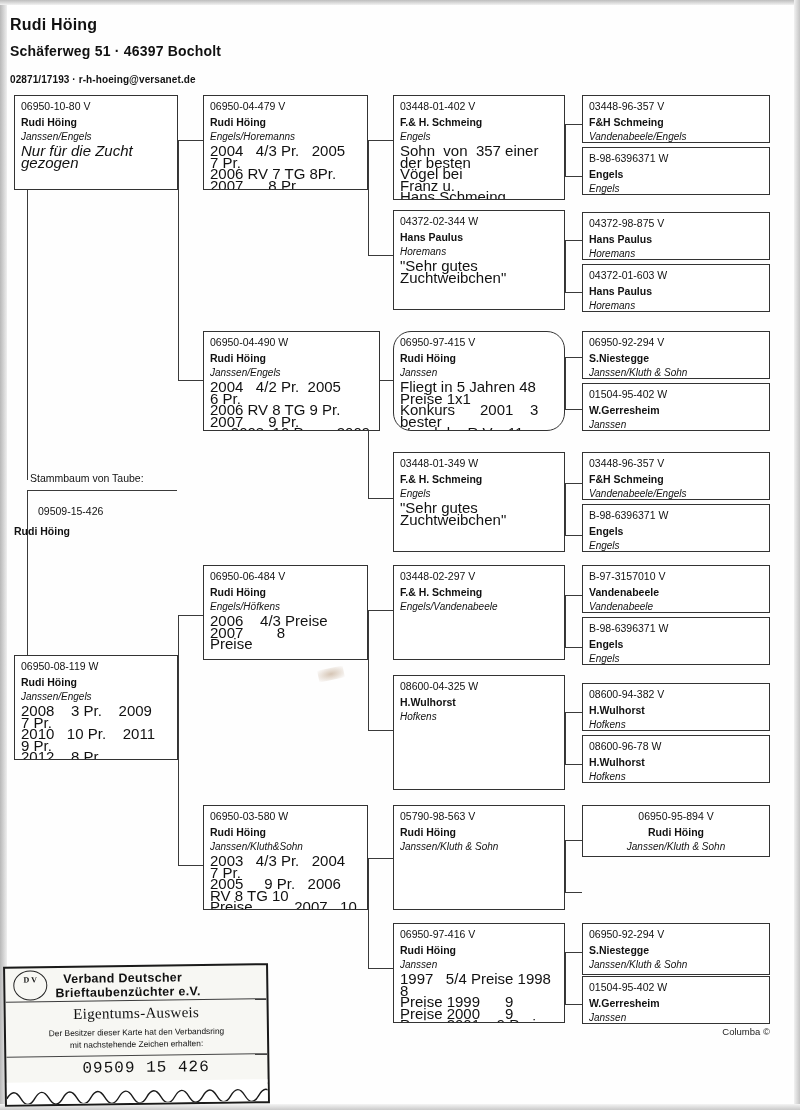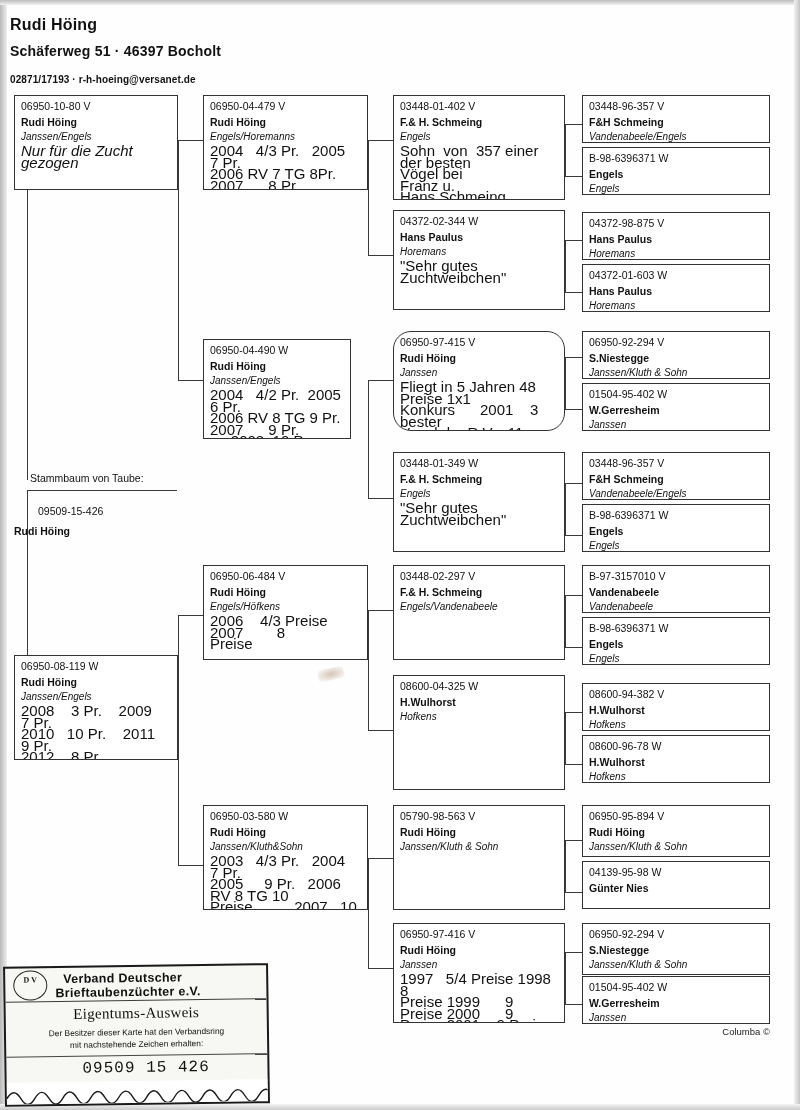--- a/index.html
+++ b/index.html
@@ -295,21 +295,21 @@
 
   <div class="box" style="left:203px; top:95px; width:165px; height:95px;">
     <div class="ring">06950-04-479 V</div>
     <div class="owner">Rudi  Höing</div>
     <div class="strain">Engels/Horemanns</div>
     <div class="notes">2004   4/3 Pr.   2005      7 Pr.
 2006 RV 7 TG 8Pr. 2007      8 Pr.
      2008  12 Pr.     2009     9 Pr.</div>
   </div>
 
-  <div class="box" style="left:203px; top:339px; width:148px; height:100px;">
+  <div class="box" style="left:203px; top:331px; width:177px; height:100px;">
     <div class="ring">06950-04-490 W</div>
     <div class="owner">Rudi  Höing</div>
     <div class="strain">Janssen/Engels</div>
     <div class="notes">2004   4/2 Pr.  2005        6 Pr.
 2006 RV 8 TG 9 Pr. 2007      9 Pr.
      2008  10 Pr.      2009   10 Pr.</div>
   </div>
 
   <div class="box" style="left:203px; top:565px; width:165px; height:95px;">
     <div class="ring">06950-06-484 V</div>
@@ -449,29 +449,24 @@
     <div class="ring">08600-94-382 V</div>
     <div class="owner">H.Wulhorst</div>
     <div class="strain">Hofkens</div>
   </div>
   <div class="box" style="left:582px; top:735px; width:188px; height:48px;">
     <div class="ring">08600-96-78 W</div>
     <div class="owner">H.Wulhorst</div>
     <div class="strain">Hofkens</div>
   </div>
 
-  <div class="box" style="left:582px; top:805px; width:188px; height:52px;">
+  <div class="box" style="left:582px; top:805px; width:188px; height:52px;text-align:center;">
     <div class="ring">06950-95-894 V</div>
     <div class="owner">Rudi Höing</div>
     <div class="strain">Janssen/Kluth &amp; Sohn</div>
-  </div>
-  <div class="box" style="left:582px; top:861px; width:188px; height:48px;">
-    <div class="ring">04139-95-98 W</div>
-    <div class="owner">Günter Nies</div>
-    <div class="strain"></div>
   </div>
 
   <div class="box" style="left:582px; top:923px; width:188px; height:52px;">
     <div class="ring">06950-92-294 V</div>
     <div class="owner">S.Niestegge</div>
     <div class="strain">Janssen/Kluth &amp; Sohn</div>
   </div>
   <div class="box" style="left:582px; top:976px; width:188px; height:48px;">
     <div class="ring">01504-95-402 W</div>
     <div class="owner">W.Gerresheim</div>

